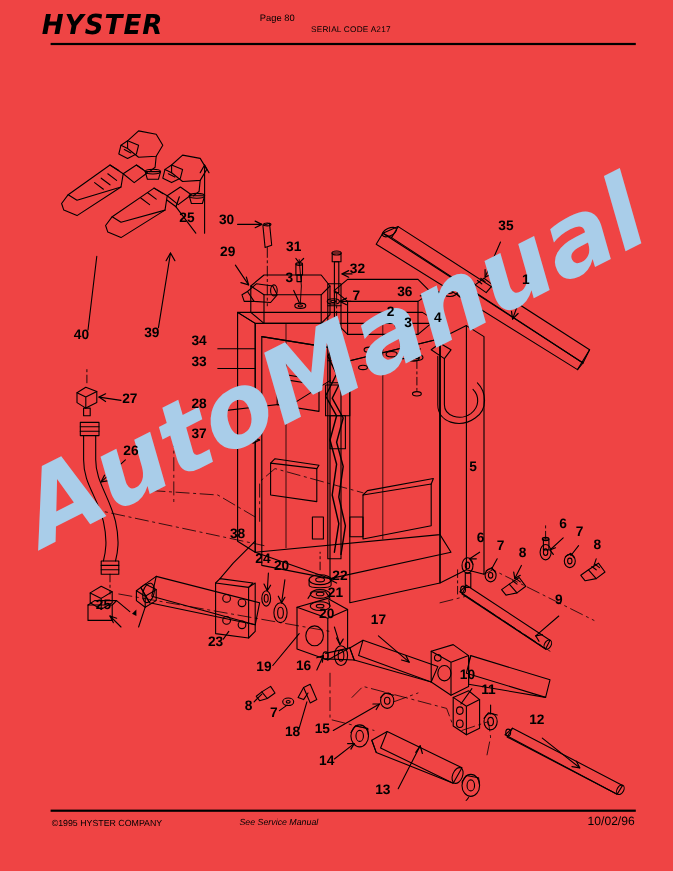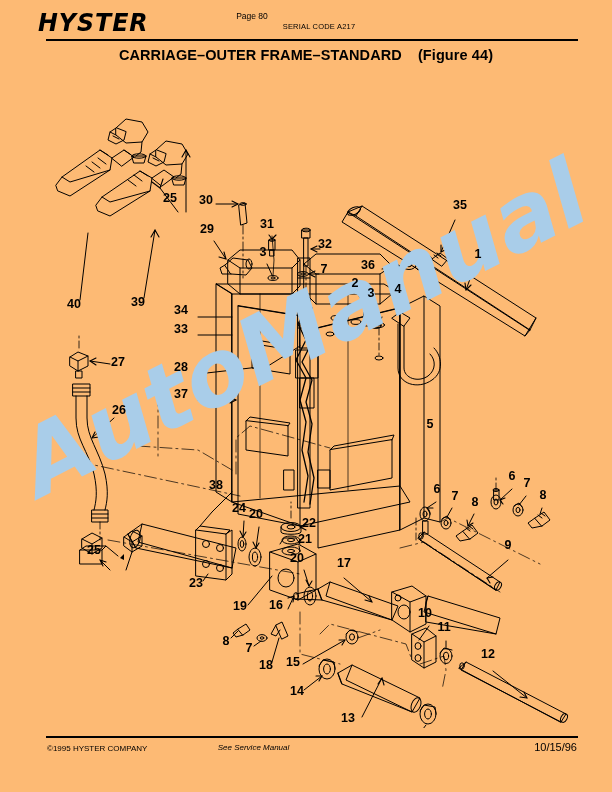--- a/index.html
+++ b/index.html
@@ -14,21 +14,21 @@
     position: relative;
     font-family: "Liberation Sans", sans-serif;
     color: #000000;
     overflow: hidden;
   }
   .page {
     position: absolute;
     left: 0; top: 0;
     width: 612px;
     height: 792px;
-    background: #fdba74;
+    background: #ef4444;
   }
 
   
   .brand {
     position: absolute;
     left: 38px;
     top: 9px;
     font-family: "DejaVu Sans", sans-serif;
     font-size: 25px;
     font-weight: bold;
@@ -147,23 +147,20 @@
 </style>
 </head>
 <body>
 
 <div class="page">
 
   <div class="brand">HYSTER</div>
   <div class="page-num">Page 80</div>
   <div class="serial-code">SERIAL CODE A217</div>
   <div class="rule-top"></div>
-  <div class="fig-title">
-    <span>CARRIAGE–OUTER FRAME–STANDARD</span><span class="fignum">(Figure 44)</span>
-  </div>
 
   <div class="diagram">
     <svg width="612" height="650" viewBox="0 0 612 650" xmlns="http://www.w3.org/2000/svg">
       <g fill="none" stroke="#000" stroke-width="1" stroke-linejoin="round" stroke-linecap="round">
 
         <g>
           <path d="M56,107 L62,99 L100,72 L112,80 L110,92 L70,118 L58,113 Z"></path>
           <path d="M62,99 L70,104 L110,92"></path>
           <path d="M100,72 L108,77"></path>
           <path d="M98,80 L106,86"></path>
@@ -707,15 +704,15 @@
           <text class="callout" x="74" y="230" text-anchor="middle">40</text>
         </g>
     </svg>
   </div>
 
   <div class="rule-bottom"></div>
   <div class="foot-left">©1995 HYSTER COMPANY</div>
   <div class="foot-center">
     <span>See Service Manual</span>
   </div>
-  <div class="foot-right">10/15/96</div>
+  <div class="foot-right">10/02/96</div>
 
 </div>
 
 </body></html>

